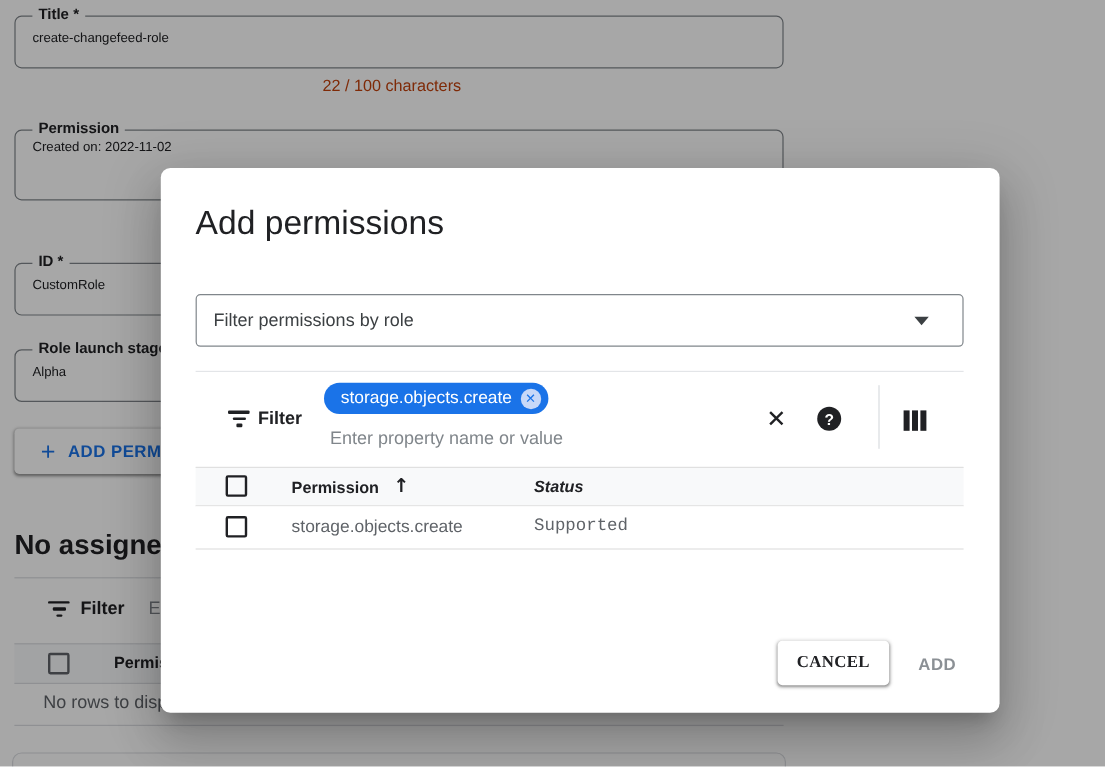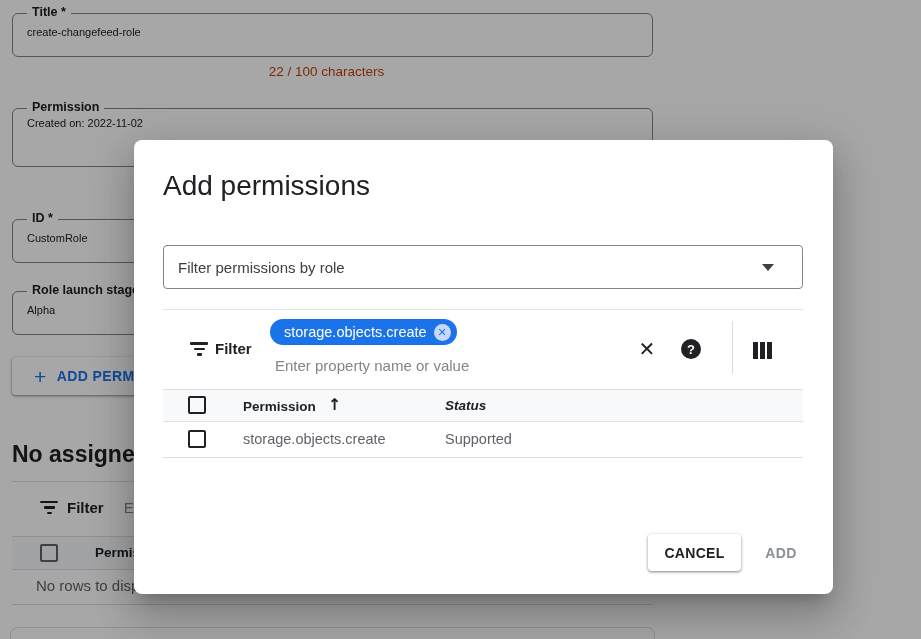--- a/index.html
+++ b/index.html
@@ -79,24 +79,24 @@
   .m-thead .cb { position:absolute; left:25px; top:6px; cursor:pointer; }
   .m-thead .th-perm { position:absolute; left:80px; top:8px; font-size:13.5px; font-weight:700;
     color:#202124; cursor:pointer; display:flex; gap:12px; align-items:center; }
   .sort-arrow { font-family:"DejaVu Sans",sans-serif; font-size:16px; font-weight:700; color:#202124;
     line-height:1; position:relative; top:-1px; }
   .m-thead .th-status { position:absolute; left:282px; top:8px; font-size:13.5px; font-weight:700; color:#202124;font-style:italic; }
   .m-row { position:absolute; left:29px; top:282px; width:640px; height:36px; border-bottom:1px solid #e0e0e0;
     background:#fff; }
   .m-row .cb { position:absolute; left:25px; top:8px; cursor:pointer; }
   .m-row .cell-perm { position:absolute; left:80px; top:9px; font-size:14.5px; color:#5f6368; white-space:nowrap; }
-  .m-row .cell-status { position:absolute; left:282px; top:9px; font-size:14.5px; color:#5f6368; }
+  .m-row .cell-status { position:absolute; left:282px; top:9px; font-size:14.5px; color:#5f6368;font-family:Liberation Mono, monospace; }
   .btn-cancel { position:absolute; left:514px; top:394px; width:93px; height:37px; background:#fff;
     border:none; border-radius:4px; box-shadow:0 1px 2px rgba(0,0,0,.3),0 1px 3px 1px rgba(0,0,0,.15);
-    font-family:Liberation Sans, sans-serif; font-size:14px; font-weight:700; letter-spacing:.3px; color:#202124;
+    font-family:Liberation Serif, serif; font-size:14px; font-weight:700; letter-spacing:.3px; color:#202124;
     display:flex; align-items:center; justify-content:center; cursor:pointer; }
   .btn-add { position:absolute; left:612px; top:394px; width:70px; height:37px; background:transparent;
     border:none; font-family:inherit; font-size:14px; font-weight:700; letter-spacing:.4px; color:#8b9095;
     display:flex; align-items:center; justify-content:center; cursor:default; }
 </style>
 </head>
 <body>
 
 <div class="stage">
 

